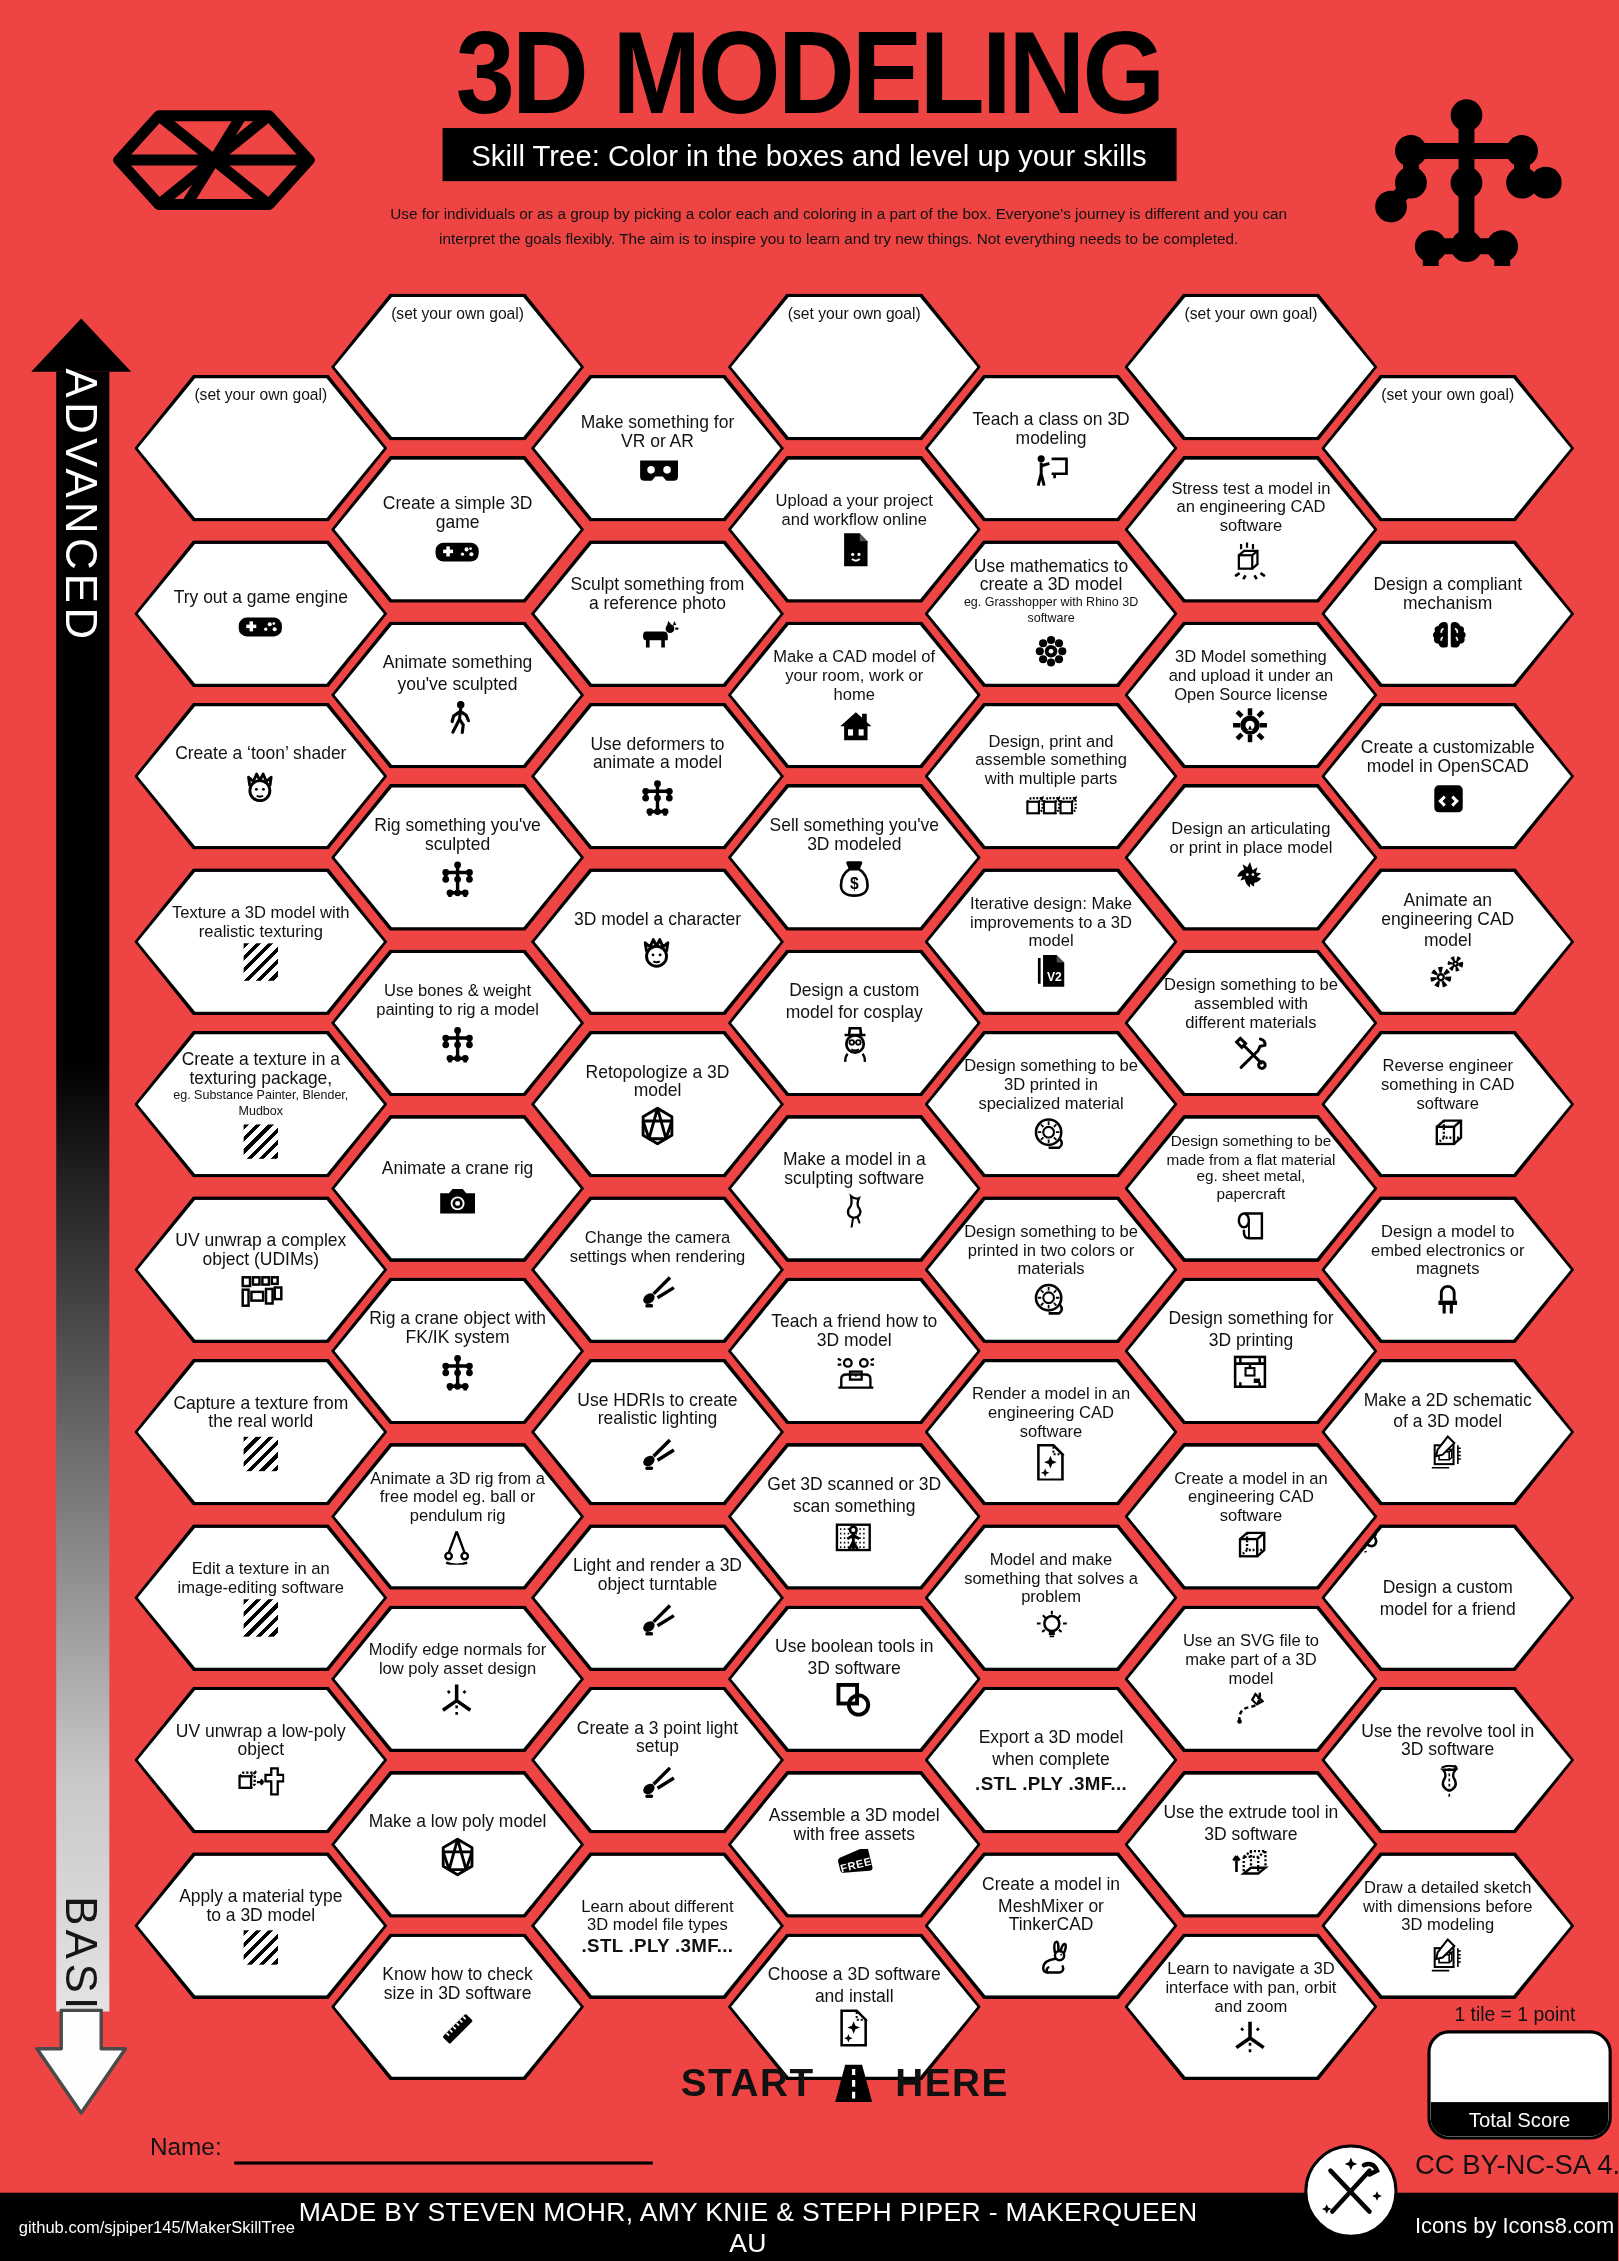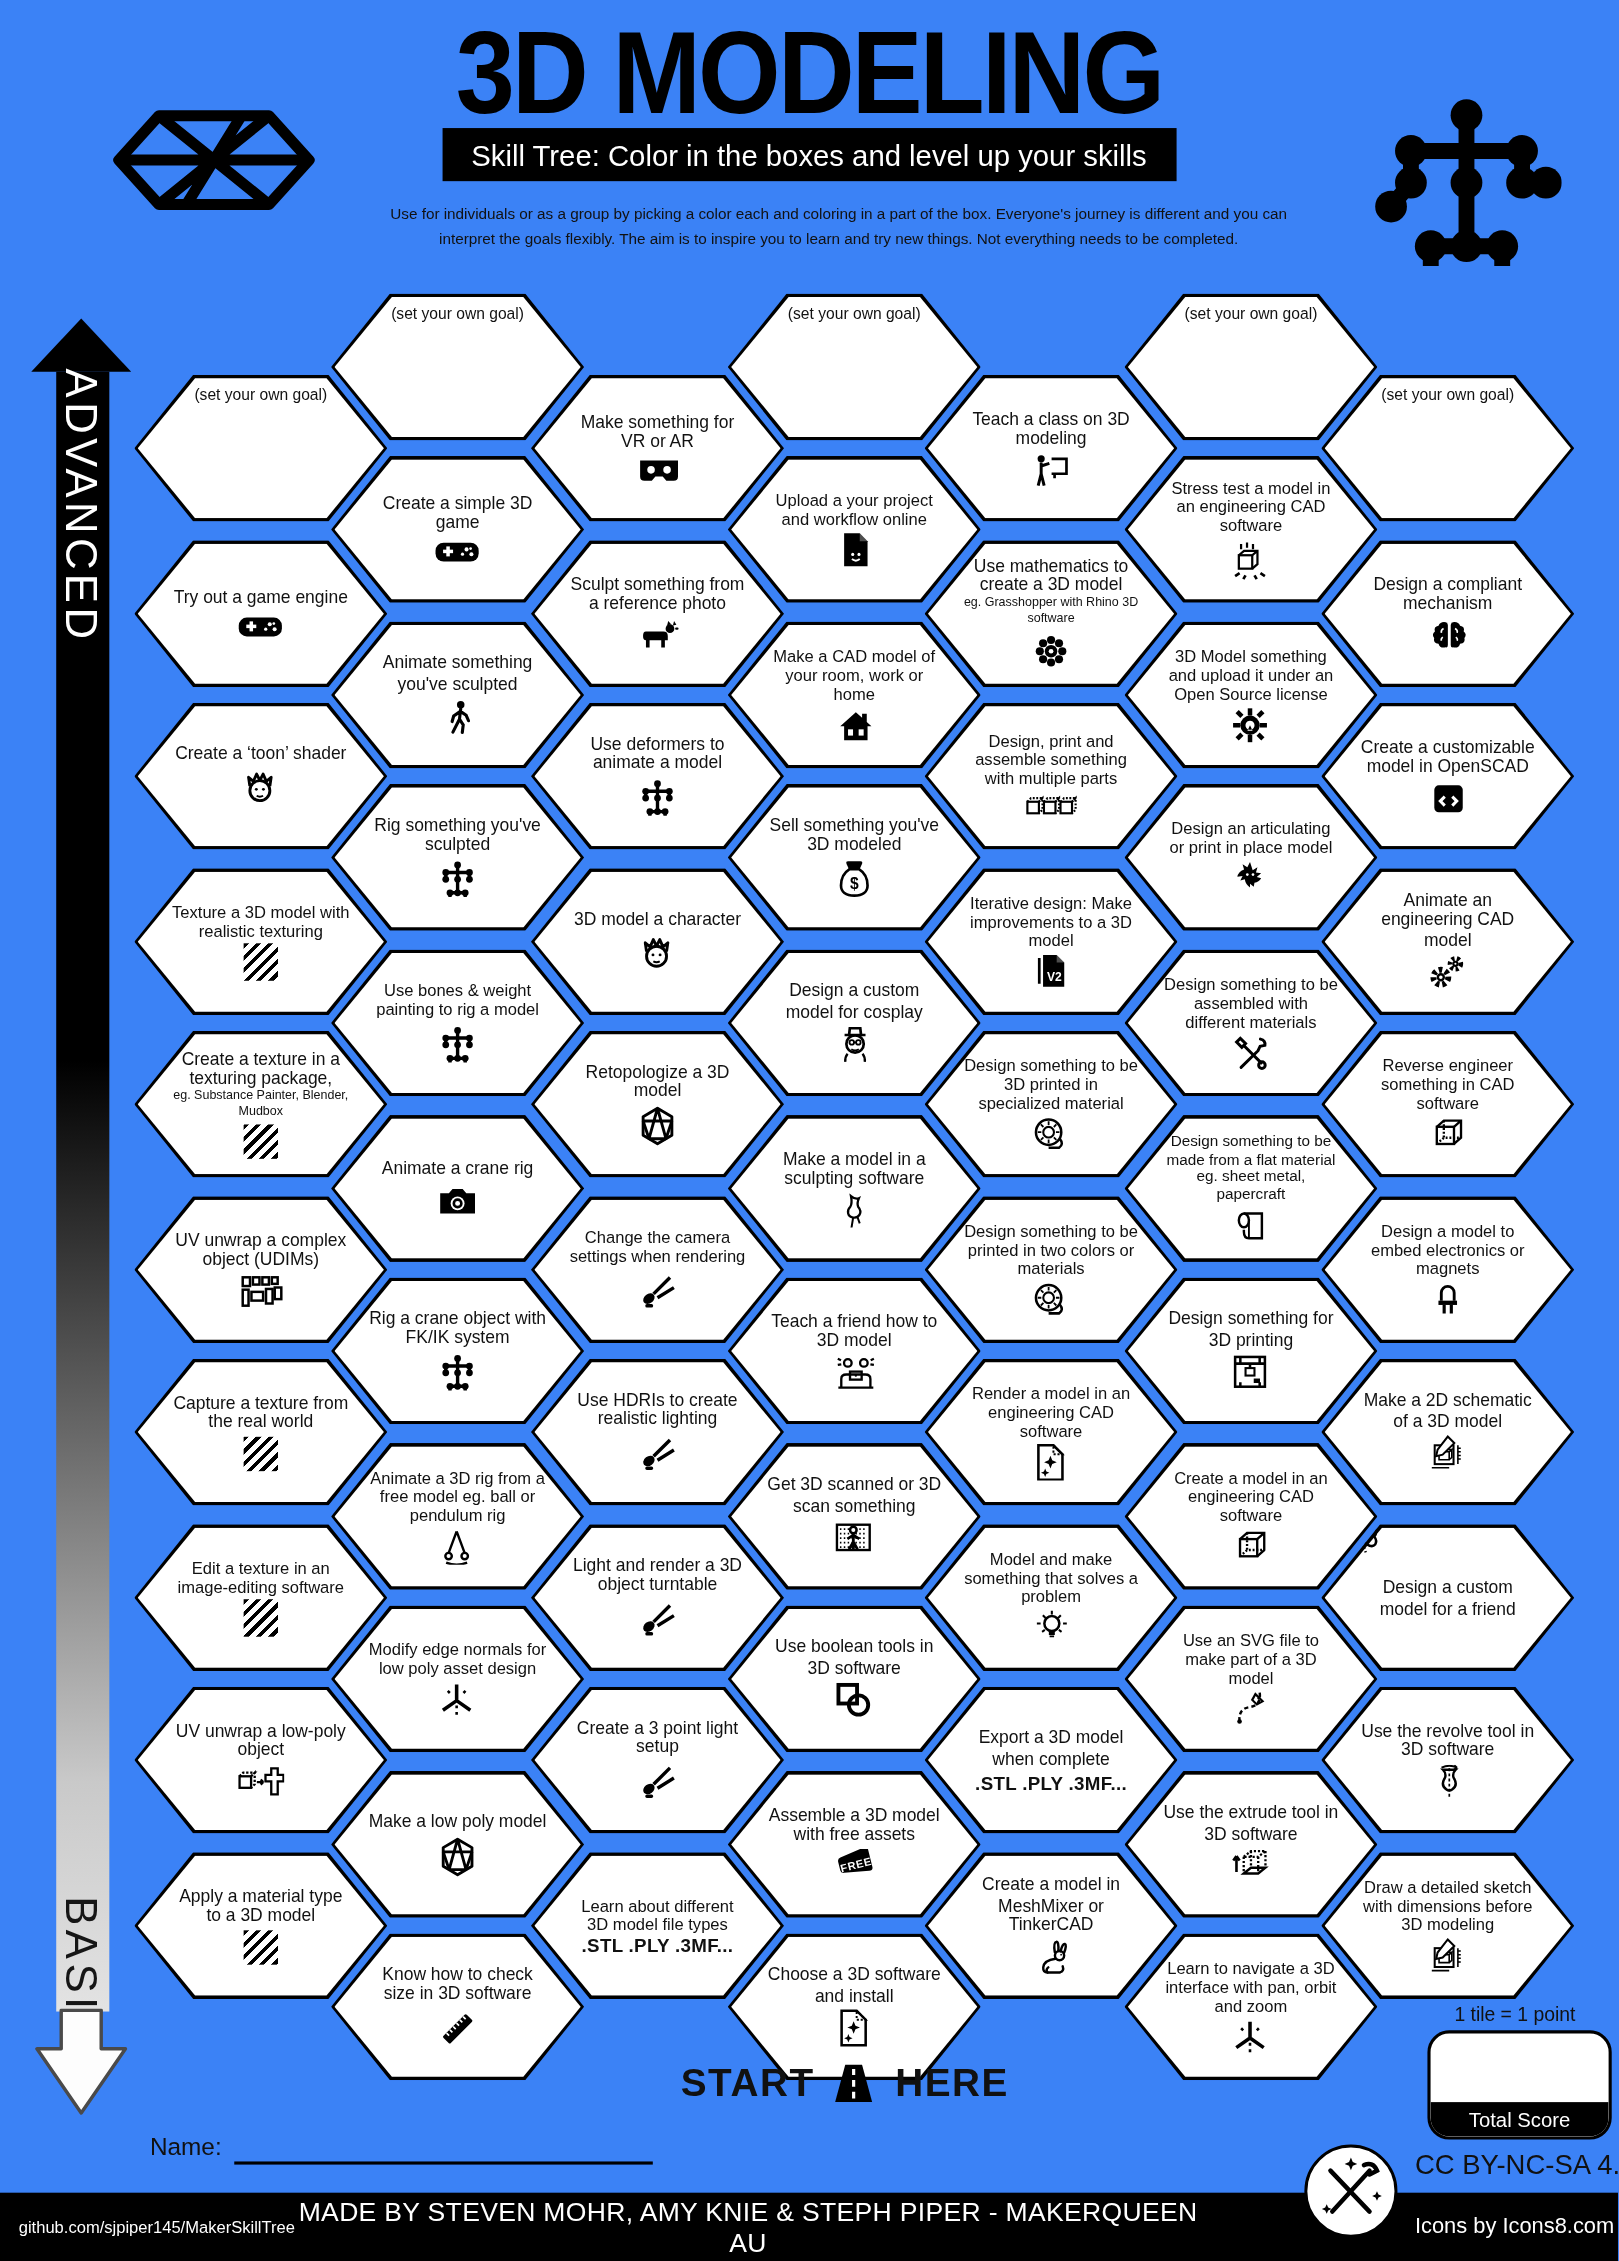--- a/index.html
+++ b/index.html
@@ -1,16 +1,16 @@
 <!DOCTYPE html>
 <html style="font-size:7.4px"><head>
 <meta charset="utf-8">
 <style>
   html,body{margin:0;padding:0;background:#fff;}
-  #page{position:relative;width:1620px;height:2261px;background:#3b82f6;overflow:hidden;
+  #page{position:relative;width:1620px;height:2261px;background:#ef4444;overflow:hidden;
         font-family:"Liberation Sans",sans-serif;color:#111;}
   #stage{position:absolute;left:0;top:0;width:518px;height:724px;
          transform:scale(3.1235);transform-origin:0 0;}
 
   
   .title{position:absolute;left:0;right:0;top:1.8px;text-align:center;font-weight:bold;
          font-size:34px;letter-spacing:-0.9px;transform:scaleY(1.1);transform-origin:top center;
          color:#000;white-space:nowrap;}
   .subtitle{position:absolute;left:50%;transform:translateX(-50%);top:41px;background:#000;color:#fff;
             font-size:9.4px;padding:2.8px 9.2px;white-space:nowrap;}

